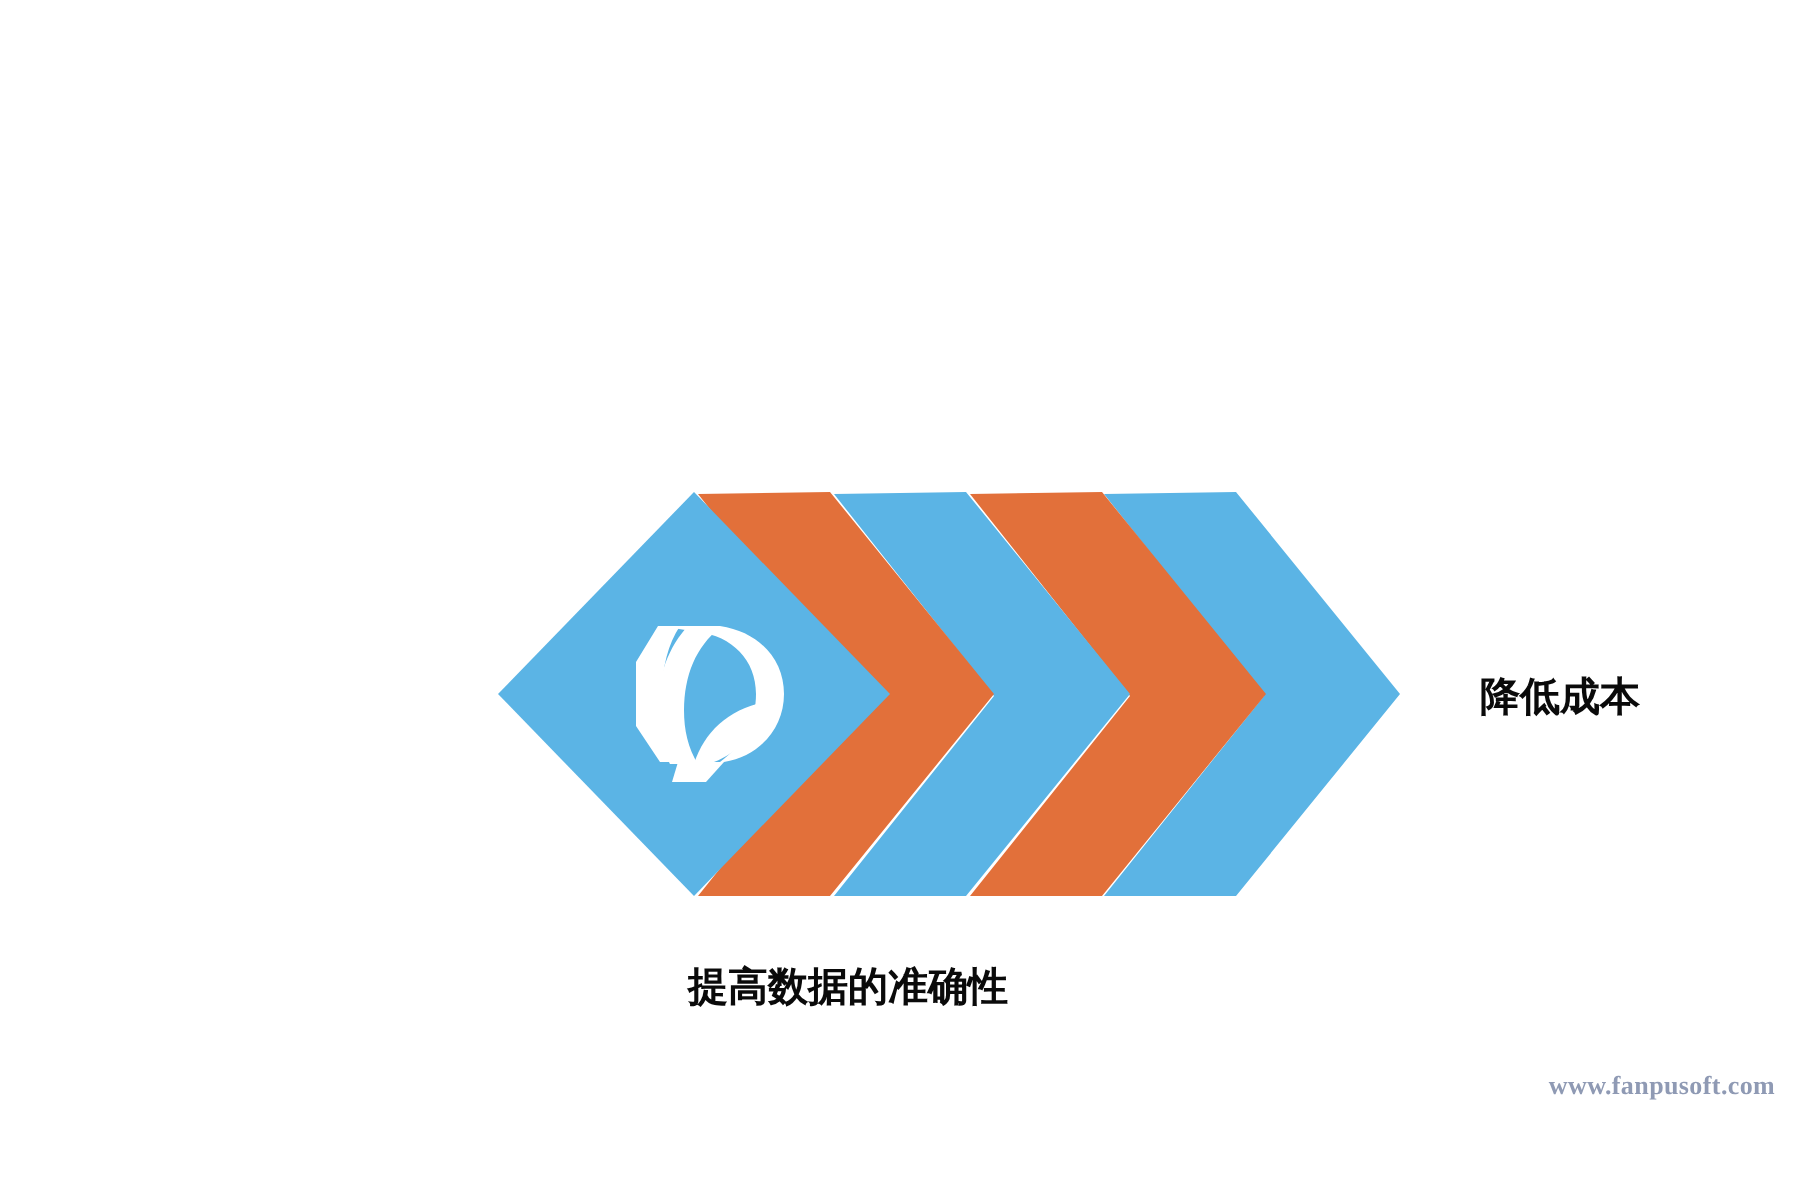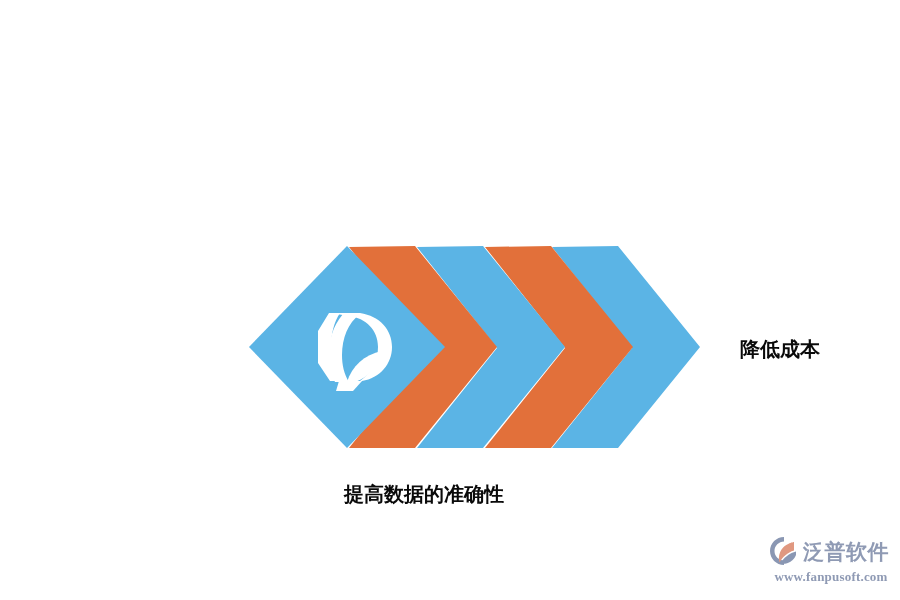--- a/index.html
+++ b/index.html
@@ -131,28 +131,16 @@
   </svg>
 
 
 
 
   <div class="lbl" id="label-right">降低成本</div>
 
   <div class="lbl" id="label-bottom">提高数据的准确性</div>
 
   <div id="watermark">
-    <div class="wm-row">
-      <svg id="wm-mark" viewBox="0 0 32 32" xmlns="http://www.w3.org/2000/svg">
-        <path d="M16,2 C8.3,2 2,8.3 2,16 C2,23.7 8.3,30 16,30 L16,25.5
-                 C10.8,25.5 6.5,21.2 6.5,16 C6.5,10.8 10.8,6.5 16,6.5
-                 L16,2 Z" fill="#8a97b3"></path>
-        <path d="M26,7 C26,7 15.5,8.5 12,17.5 C10.6,21 10.6,24.5 11.6,27.5
-                 C14.6,22 19.5,17.5 26,15.5 L26,7 Z" fill="#e09880"></path>
-        <path d="M28,16.5 C22,18 16,22 12.5,28.5 C18.5,29.8 25.5,26.5 28,20
-                 L28,16.5 Z" fill="#8a97b3"></path>
-      </svg>
-      <span id="wm-name">泛普软件</span>
-    </div>
     <div id="wm-url">www.fanpusoft.com</div>
   </div>
 
 </div>
 
 </body></html>

